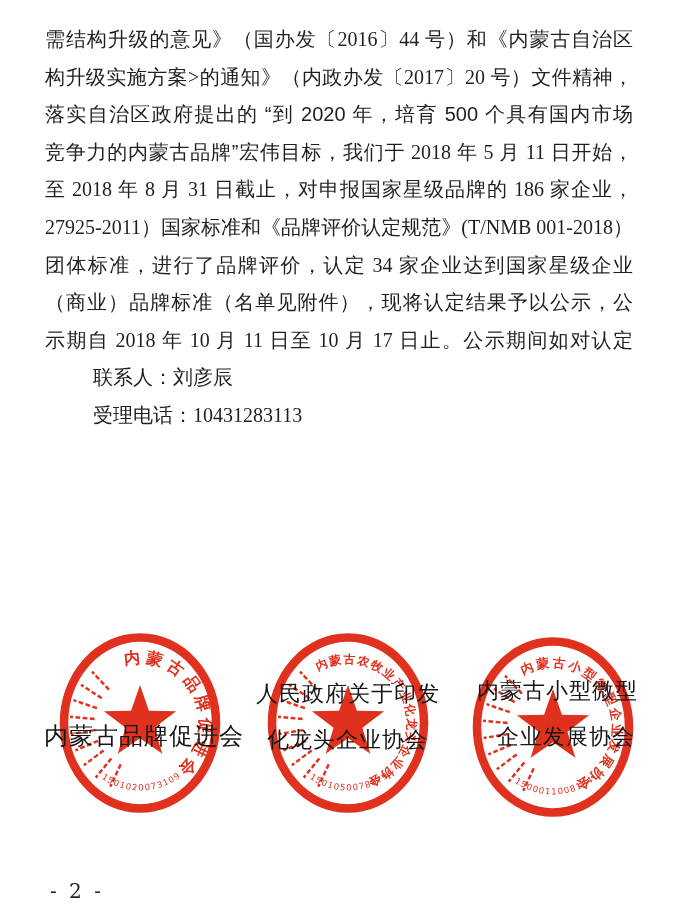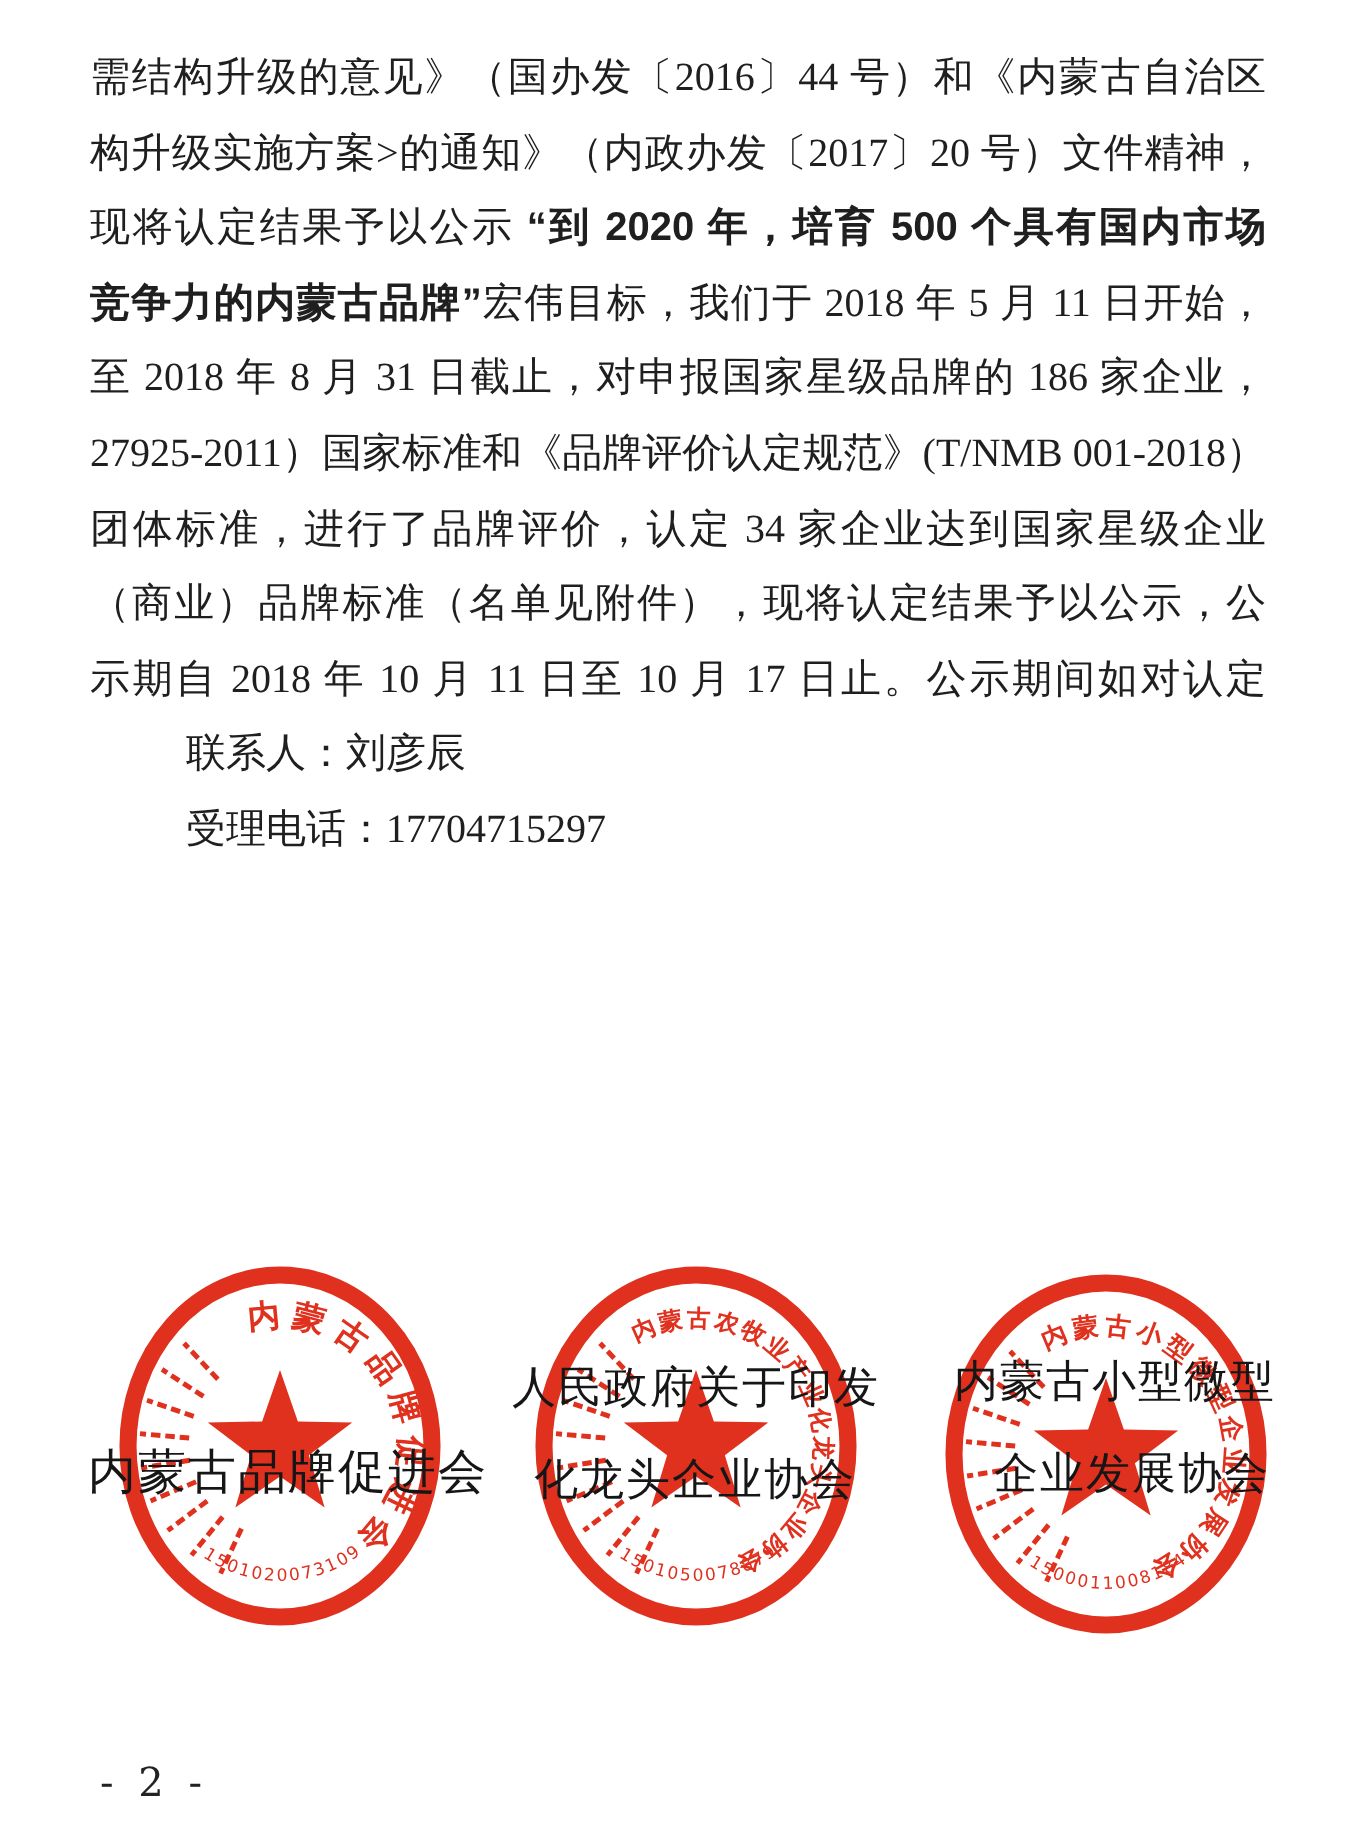--- a/index.html
+++ b/index.html
@@ -7,21 +7,21 @@
     position:relative;width:641px;height:922px;background:#ffffff;overflow:hidden;
     font-family:"Liberation Serif","DejaVu Serif",serif;color:#1f1f1f;
   }
   .body-text{position:absolute;left:45px;top:21px;width:588px;}
   .line{
     display:block;line-height:37.6px;height:37.6px;font-size:20px;
     text-align:justify;white-space:nowrap;
   }
   .line.fill{white-space:normal;text-align-last:justify;}
   .line.indent{padding-left:48px;}
-  .seg-bold{font-weight:bold;font-family:"Liberation Sans","DejaVu Sans",sans-serif;}
+  .seg-bold{font-weight:normal;font-family:"Liberation Sans","DejaVu Sans",sans-serif;}
   .seal{position:absolute;width:172px;height:190px;z-index:2;}
   .ring{fill:none;stroke:#e0301e;stroke-width:9;}
   .star{fill:#e0301e;}
   .mongol{fill:none;stroke:#e0301e;stroke-width:2.6;stroke-dasharray:5 2.6;}
   .ringtext{fill:#e0301e;font-family:"Liberation Serif","DejaVu Serif",serif;font-weight:bold;}
   .numtext{fill:#e0301e;font-size:9px;letter-spacing:1.2px;font-family:"DejaVu Sans","Liberation Sans",sans-serif;}
   .overlay{
     position:absolute;z-index:3;color:#161616;font-size:22px;letter-spacing:1px;
     white-space:nowrap;font-family:"Liberation Serif","DejaVu Serif",serif;
   }
@@ -31,29 +31,29 @@
   }
 </style>
 </head>
 <body>
 
 <div class="page">
 
   <div class="body-text">
     <div class="line fill">需结构升级的意见》（国办发〔2016〕44 号）和《内蒙古自治区</div>
     <div class="line fill">构升级实施方案&gt;的通知》（内政办发〔2017〕20 号）文件精神，</div>
-    <div class="line fill"><span>现将认定结果予以公示 </span><span class="seg-bold">“到 2020 年，培育 500 个具有国内市场</span></div>
+    <div class="line fill"><span>落实自治区政府提出的 </span><span class="seg-bold">“到 2020 年，培育 500 个具有国内市场</span></div>
     <div class="line fill"><span class="seg-bold">竞争力的内蒙古品牌”</span><span>宏伟目标，我们于 2018 年 5 月 11 日开始，</span></div>
     <div class="line fill">至 2018 年 8 月 31 日截止，对申报国家星级品牌的 186 家企业，</div>
     <div class="line fill">27925-2011）国家标准和《品牌评价认定规范》(T/NMB 001-2018）</div>
     <div class="line fill">团体标准，进行了品牌评价，认定 34 家企业达到国家星级企业</div>
     <div class="line fill">（商业）品牌标准（名单见附件），现将认定结果予以公示，公</div>
     <div class="line fill">示期自 2018 年 10 月 11 日至 10 月 17 日止。公示期间如对认定</div>
     <div class="line indent">联系人：刘彦辰</div>
-    <div class="line indent">受理电话：17704715297</div>
+    <div class="line indent">受理电话：10431283113</div>
   </div>
 
   <svg class="seal" style="left:54px;top:628px;" viewBox="0 0 180 200">
     <ellipse class="ring" cx="90" cy="100" rx="80" ry="90"></ellipse>
     <path id="s1arc" d="M73.7,39.1 A63,63 0 0 1 121.5,154.6" fill="none"></path>
     <path id="s1num" d="M49.3,158.2 A71,71 0 0 0 130.7,158.2" fill="none"></path>
     <path class="mongol" d="M69.7,143.5L58.7,167.1 M59.8,137.3L43.4,157.5 M51.7,128.9L30.9,144.5 M45.8,118.8L21.9,128.9 M42.6,107.5L16.9,111.6 M42.2,95.8L16.3,93.5 M44.6,84.4L20,75.9 M49.7,73.9L27.9,59.7 M57.3,64.9L39.5,45.9"></path>
     <polygon class="star" points="90,60 99.4,87.1 128,87.6 105.2,104.9 113.5,132.4 90,116 66.5,132.4 74.8,104.9 52,87.6 80.6,87.1"></polygon>
     <text class="ringtext" style="font-size:17px;letter-spacing:5px;"><textPath href="#s1arc">内蒙古品牌促进会</textPath></text>
     <text class="numtext"><textPath href="#s1num">1501020073109</textPath></text>

